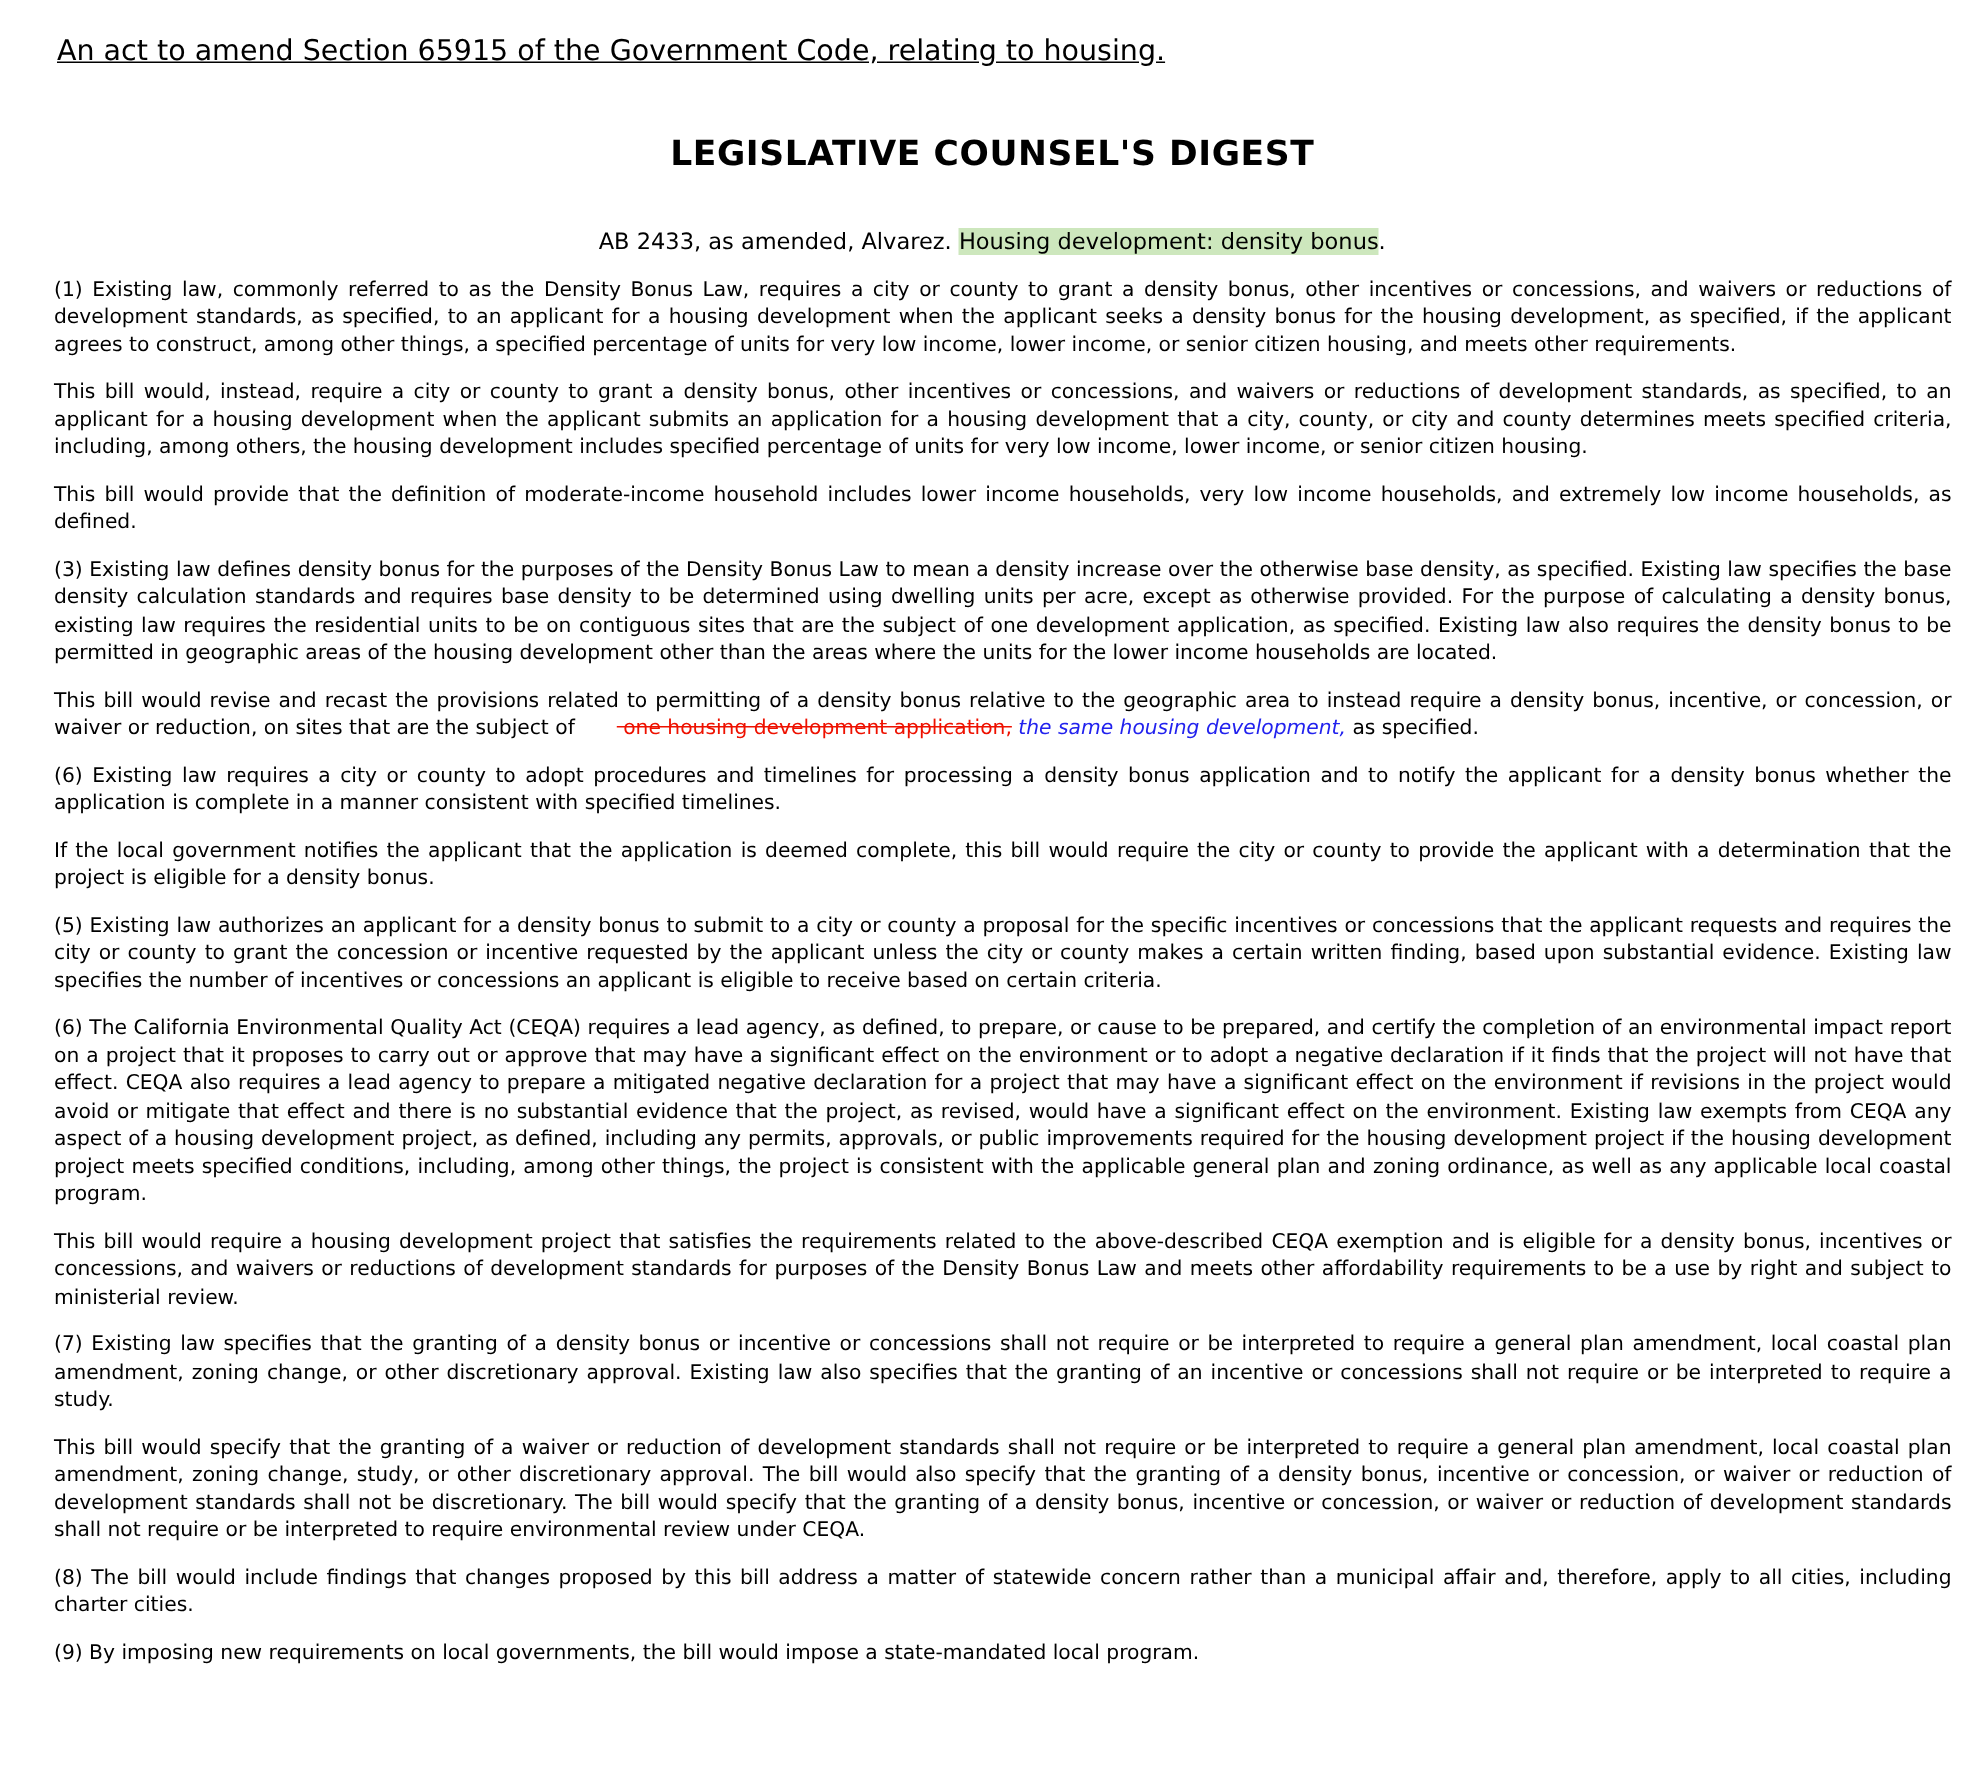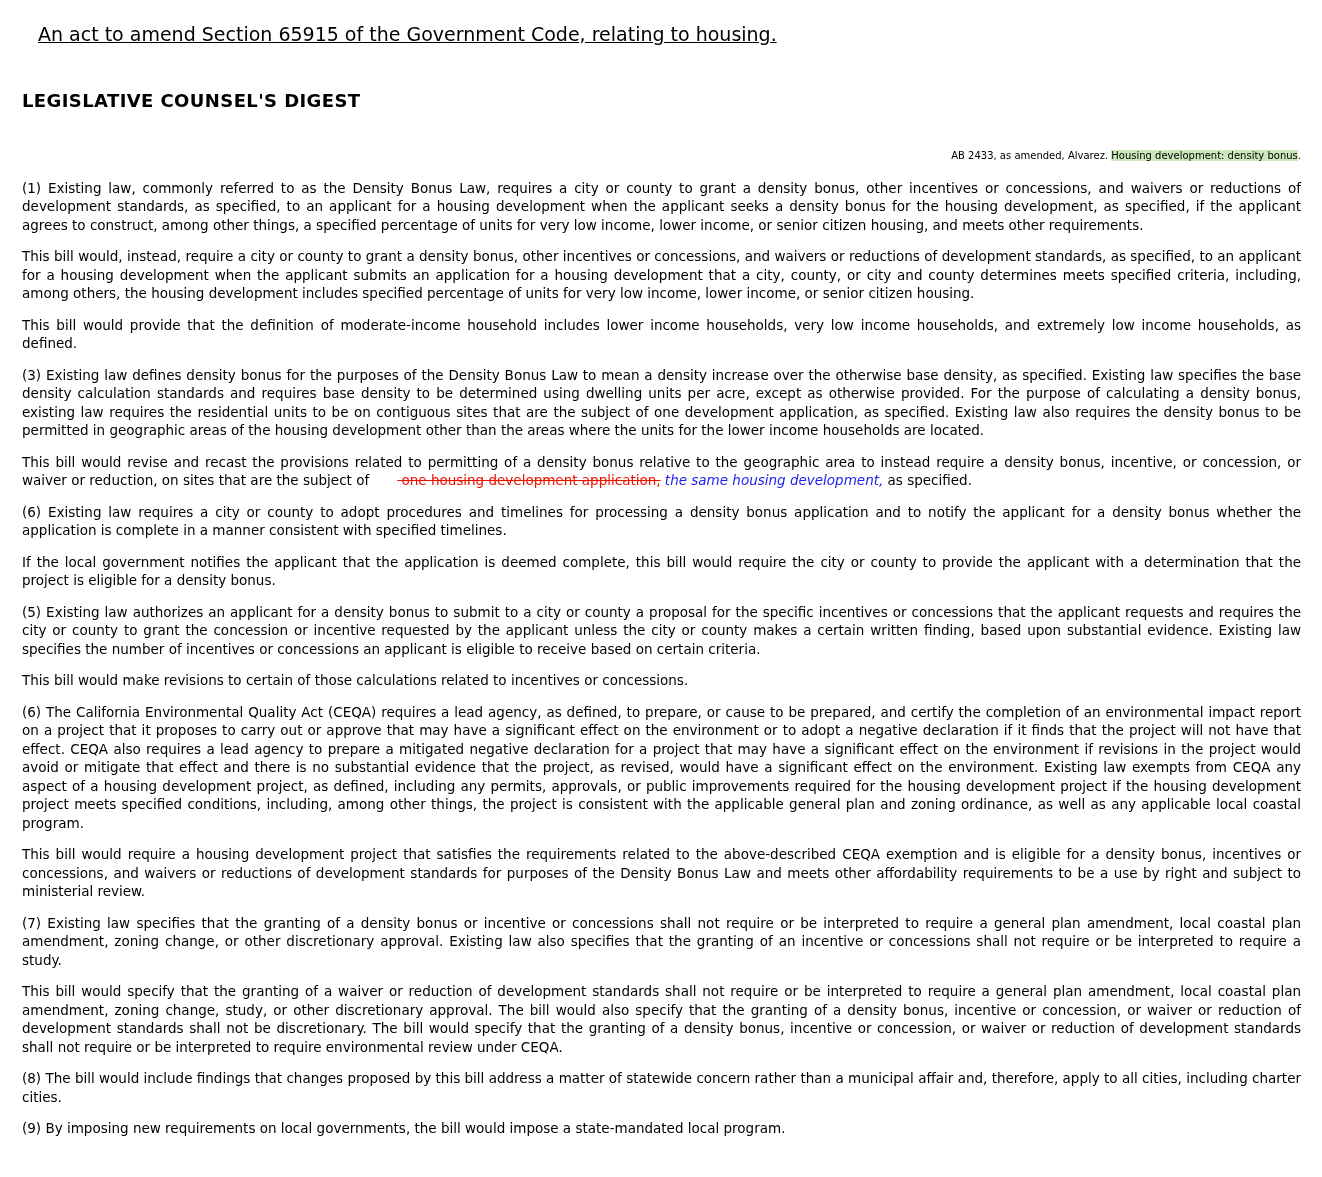--- a/index.html
+++ b/index.html
@@ -18,32 +18,33 @@
   }
   .act-line {
     margin: 16px;
     font-size: 19px;
     line-height: 17px;
     text-align: left;
     text-decoration: underline;
   }
   .digest-heading {
     margin: 47px 0 0 0;
-    font-size: 18px;
+    font-size: 23px;
     font-weight: bold;
+    text-align: center;
     letter-spacing: 0.4px;
   }
   .bill-line {
     margin: 36px 0 0 0;
-    font-size: 10px;
+    font-size: 15px;
     line-height: 18.5px;
-    text-align: right;
+    text-align: center;
   }
   .paragraphs p {
-    margin: 13px 0 0 0;
+    margin: 13px 0 0 14px;
     font-size: 13.5px;
     line-height: 18.5px;
     text-align: justify;
   }
   .seg-highlight {
     background: var(--highlight-green, #cde7bd);
   }
   .seg-strike {
     color: var(--deleted-red, #ee1100);
     text-decoration: line-through;
@@ -63,21 +64,20 @@
   <p class="bill-line"><span>AB 2433, as amended, Alvarez. </span><span class="seg-highlight">Housing development: density bonus</span><span>.</span></p>
   <div class="paragraphs">
       <p><span>(1) Existing law, commonly referred to as the Density Bonus Law, requires a city or county to grant a density bonus, other incentives or concessions, and waivers or reductions of development standards, as specified, to an applicant for a housing development when the applicant seeks a density bonus for the housing development, as specified, if the applicant agrees to construct, among other things, a specified percentage of units for very low income, lower income, or senior citizen housing, and meets other requirements.</span></p>
       <p><span>This bill would, instead, require a city or county to grant a density bonus, other incentives or concessions, and waivers or reductions of development standards, as specified, to an applicant for a housing development when the applicant submits an application for a housing development that a city, county, or city and county determines meets specified criteria, including, among others, the housing development includes specified percentage of units for very low income, lower income, or senior citizen housing.</span></p>
       <p><span>This bill would provide that the definition of moderate-income household includes lower income households, very low income households, and extremely low income households, as defined.</span></p>
       <p><span>(3) Existing law defines density bonus for the purposes of the Density Bonus Law to mean a density increase over the otherwise base density, as specified. Existing law specifies the base density calculation standards and requires base density to be determined using dwelling units per acre, except as otherwise provided. For the purpose of calculating a density bonus, existing law requires the residential units to be on contiguous sites that are the subject of one development application, as specified. Existing law also requires the density bonus to be permitted in geographic areas of the housing development other than the areas where the units for the lower income households are located.</span></p>
       <p><span>This bill would revise and recast the provisions related to permitting of a density bonus relative to the geographic area to instead require a density bonus, incentive, or concession, or waiver or reduction, on sites that are the subject of</span><span class="seg-strike"> one housing development application,</span><span class="seg-insert"> the same housing development,</span><span> as specified.</span></p>
       <p><span>(6) Existing law requires a city or county to adopt procedures and timelines for processing a density bonus application and to notify the applicant for a density bonus whether the application is complete in a manner consistent with specified timelines.</span></p>
       <p><span>If the local government notifies the applicant that the application is deemed complete, this bill would require the city or county to provide the applicant with a determination that the project is eligible for a density bonus.</span></p>
       <p><span>(5) Existing law authorizes an applicant for a density bonus to submit to a city or county a proposal for the specific incentives or concessions that the applicant requests and requires the city or county to grant the concession or incentive requested by the applicant unless the city or county makes a certain written finding, based upon substantial evidence. Existing law specifies the number of incentives or concessions an applicant is eligible to receive based on certain criteria.</span></p>
-      <p><span>This bill would make revisions to certain of those calculations related to incentives or concessions.</span></p>
       <p><span>(6) The California Environmental Quality Act (CEQA) requires a lead agency, as defined, to prepare, or cause to be prepared, and certify the completion of an environmental impact report on a project that it proposes to carry out or approve that may have a significant effect on the environment or to adopt a negative declaration if it finds that the project will not have that effect. CEQA also requires a lead agency to prepare a mitigated negative declaration for a project that may have a significant effect on the environment if revisions in the project would avoid or mitigate that effect and there is no substantial evidence that the project, as revised, would have a significant effect on the environment. Existing law exempts from CEQA any aspect of a housing development project, as defined, including any permits, approvals, or public improvements required for the housing development project if the housing development project meets specified conditions, including, among other things, the project is consistent with the applicable general plan and zoning ordinance, as well as any applicable local coastal program.</span></p>
       <p><span>This bill would require a housing development project that satisfies the requirements related to the above-described CEQA exemption and is eligible for a density bonus, incentives or concessions, and waivers or reductions of development standards for purposes of the Density Bonus Law and meets other affordability requirements to be a use by right and subject to ministerial review.</span></p>
       <p><span>(7) Existing law specifies that the granting of a density bonus or incentive or concessions shall not require or be interpreted to require a general plan amendment, local coastal plan amendment, zoning change, or other discretionary approval. Existing law also specifies that the granting of an incentive or concessions shall not require or be interpreted to require a study.</span></p>
       <p><span>This bill would specify that the granting of a waiver or reduction of development standards shall not require or be interpreted to require a general plan amendment, local coastal plan amendment, zoning change, study, or other discretionary approval. The bill would also specify that the granting of a density bonus, incentive or concession, or waiver or reduction of development standards shall not be discretionary. The bill would specify that the granting of a density bonus, incentive or concession, or waiver or reduction of development standards shall not require or be interpreted to require environmental review under CEQA.</span></p>
       <p><span>(8) The bill would include findings that changes proposed by this bill address a matter of statewide concern rather than a municipal affair and, therefore, apply to all cities, including charter cities.</span></p>
       <p><span>(9) By imposing new requirements on local governments, the bill would impose a state-mandated local program.</span></p>
     </div>
 </div>
 
 </body></html>

